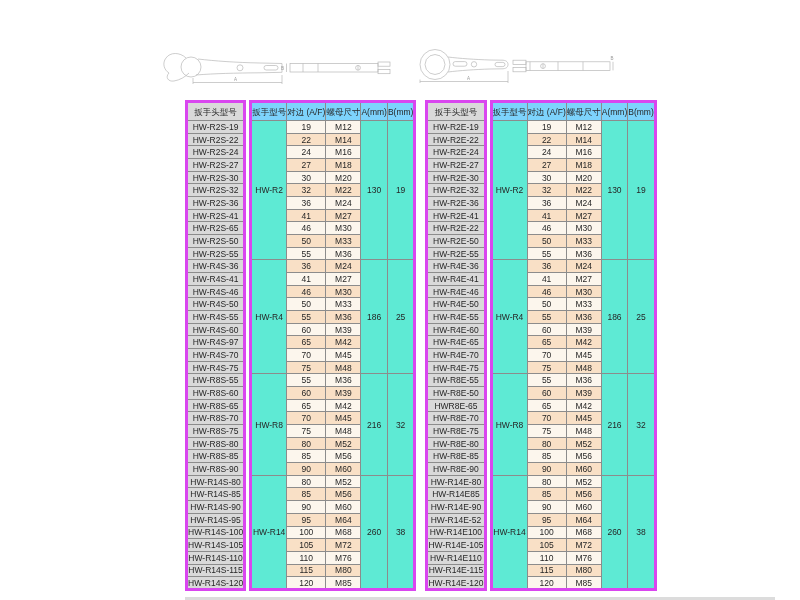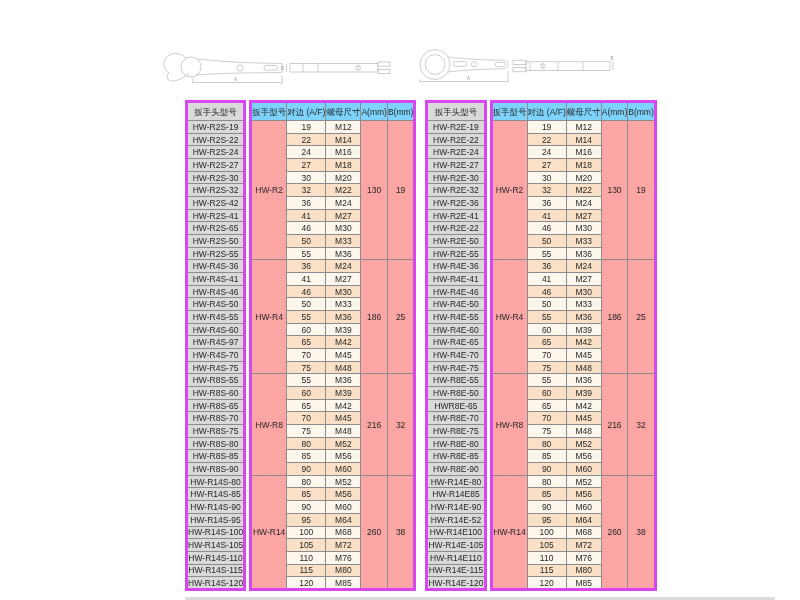--- a/index.html
+++ b/index.html
@@ -31,21 +31,21 @@
     text-align:center; vertical-align:middle;
     font-size:8.5px; font-weight:normal; color:#262626;
     height:12.68px; line-height:10px; overflow:hidden; white-space:nowrap;
   }
   table.data-table th { height:19px; }
 
   .c-gray  { background:#d9d9d9; }
   .c-peach { background:#7dd3fc; }
   .c-hl    { background:#f9e0c6; }
   .c-plain { background:#fcf6ed; }
-  .c-white { background:#fca5a5; }
+  .c-white { background:#5eead4; }
 
   .footer-line { position:absolute; left:185px; top:597px; width:590px; height:3px; background:#dcdcdc; }
 </style>
 </head>
 <body>
 
 <div class="page">
 
 
   <svg class="diagram" style="left:160px; top:50px;" width="232" height="46" viewBox="0 0 232 46">
@@ -129,21 +129,21 @@
             <tr>
               <td class="c-gray">HW-R2S-27</td>
             </tr>
             <tr>
               <td class="c-gray">HW-R2S-30</td>
             </tr>
             <tr>
               <td class="c-gray">HW-R2S-32</td>
             </tr>
             <tr>
-              <td class="c-gray">HW-R2S-42</td>
+              <td class="c-gray">HW-R2S-36</td>
             </tr>
             <tr>
               <td class="c-gray">HW-R2S-41</td>
             </tr>
             <tr>
               <td class="c-gray">HW-R2S-65</td>
             </tr>
             <tr>
               <td class="c-gray">HW-R2S-50</td>
             </tr>

